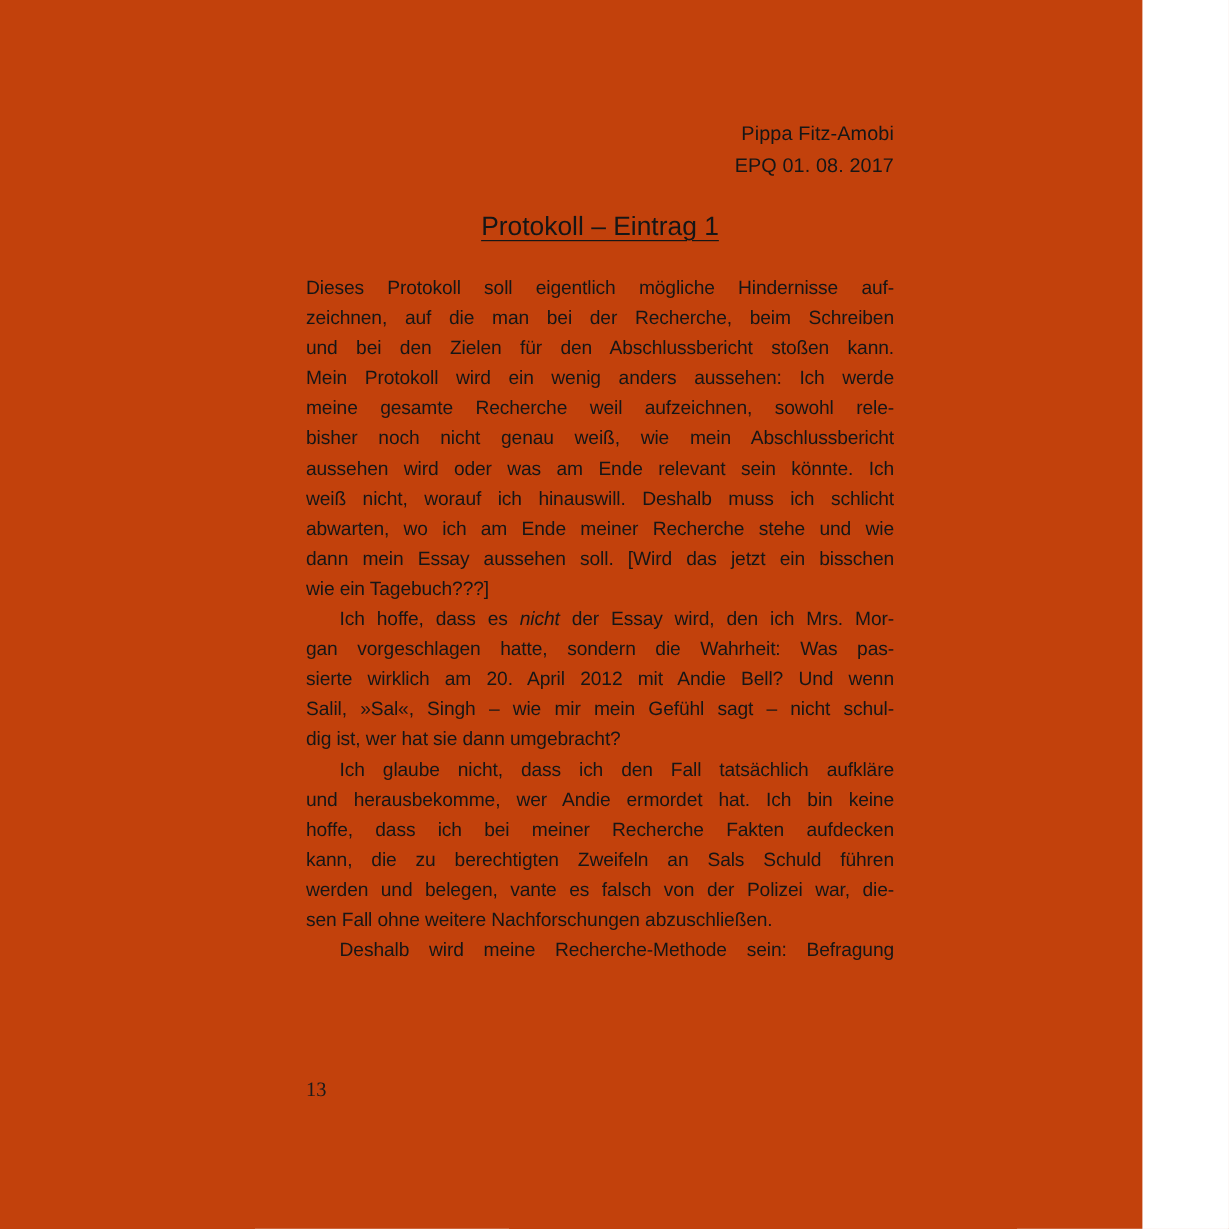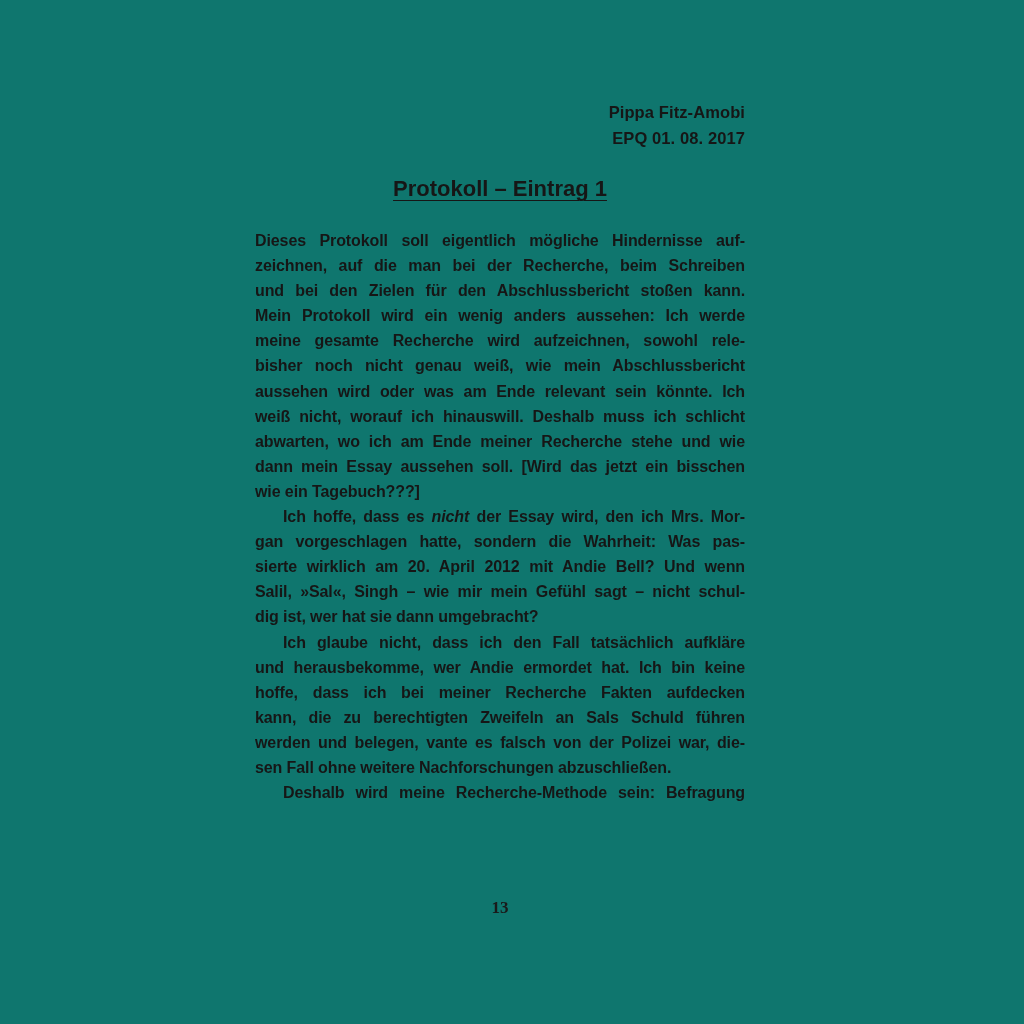--- a/index.html
+++ b/index.html
@@ -8,24 +8,23 @@
     width: 1024px;
     height: 1024px;
     font-family: "Liberation Sans", sans-serif;
     color: #161616;
     position: relative;
     overflow: hidden;
   }
   .page {
     position: absolute;
     top: 0; left: 0;
-    width: 1024px;
+    width: 952px;
     height: 1024px;
-    background: #0f766e;
-    font-weight: bold;
+    background: #c2410c;
   }
   .header {
     position: absolute;
     top: 99px;
     left: 255px;
     width: 490px;
     text-align: right;
     font-size: 16.5px;
     line-height: 26px;
     letter-spacing: 0.1px;
@@ -64,21 +63,21 @@
     text-indent: 28px;
   }
   .line em {
     font-style: italic;
   }
   .pagenum {
     position: absolute;
     top: 898px;
     left: 255px;
     width: 490px;
-    text-align: center;
+    text-align: left;
     font-family: "Liberation Serif", serif;
     font-size: 17px;
     color: #1a1a1a;
   }
 </style>
 </head>
 <body>
 
 <div class="page">
 
@@ -89,21 +88,21 @@
 
   <div class="title">
     <span class="underlined">Protokoll – Eintrag 1</span>
   </div>
 
   <div class="body-text">
       <div class="line">Dieses Protokoll soll eigentlich mögliche Hindernisse auf-</div>
       <div class="line">zeichnen, auf die man bei der Recherche, beim Schreiben</div>
       <div class="line">und bei den Zielen für den Abschlussbericht stoßen kann.</div>
       <div class="line">Mein Protokoll wird ein wenig anders aussehen: Ich werde</div>
-      <div class="line">meine gesamte Recherche wird aufzeichnen, sowohl rele-</div>
+      <div class="line">meine gesamte Recherche weil aufzeichnen, sowohl rele-</div>
       <div class="line">bisher noch nicht genau weiß, wie mein Abschlussbericht</div>
       <div class="line">aussehen wird oder was am Ende relevant sein könnte. Ich</div>
       <div class="line">weiß nicht, worauf ich hinauswill. Deshalb muss ich schlicht</div>
       <div class="line">abwarten, wo ich am Ende meiner Recherche stehe und wie</div>
       <div class="line">dann mein Essay aussehen soll. [Wird das jetzt ein bisschen</div>
       <div class="line last">wie ein Tagebuch???]</div>
       <div class="line indent">Ich hoffe, dass es <em>nicht</em> der Essay wird, den ich Mrs. Mor-</div>
       <div class="line">gan vorgeschlagen hatte, sondern die Wahrheit: Was pas-</div>
       <div class="line">sierte wirklich am 20. April 2012 mit Andie Bell? Und wenn</div>
       <div class="line">Salil, »Sal«, Singh – wie mir mein Gefühl sagt – nicht schul-</div>

